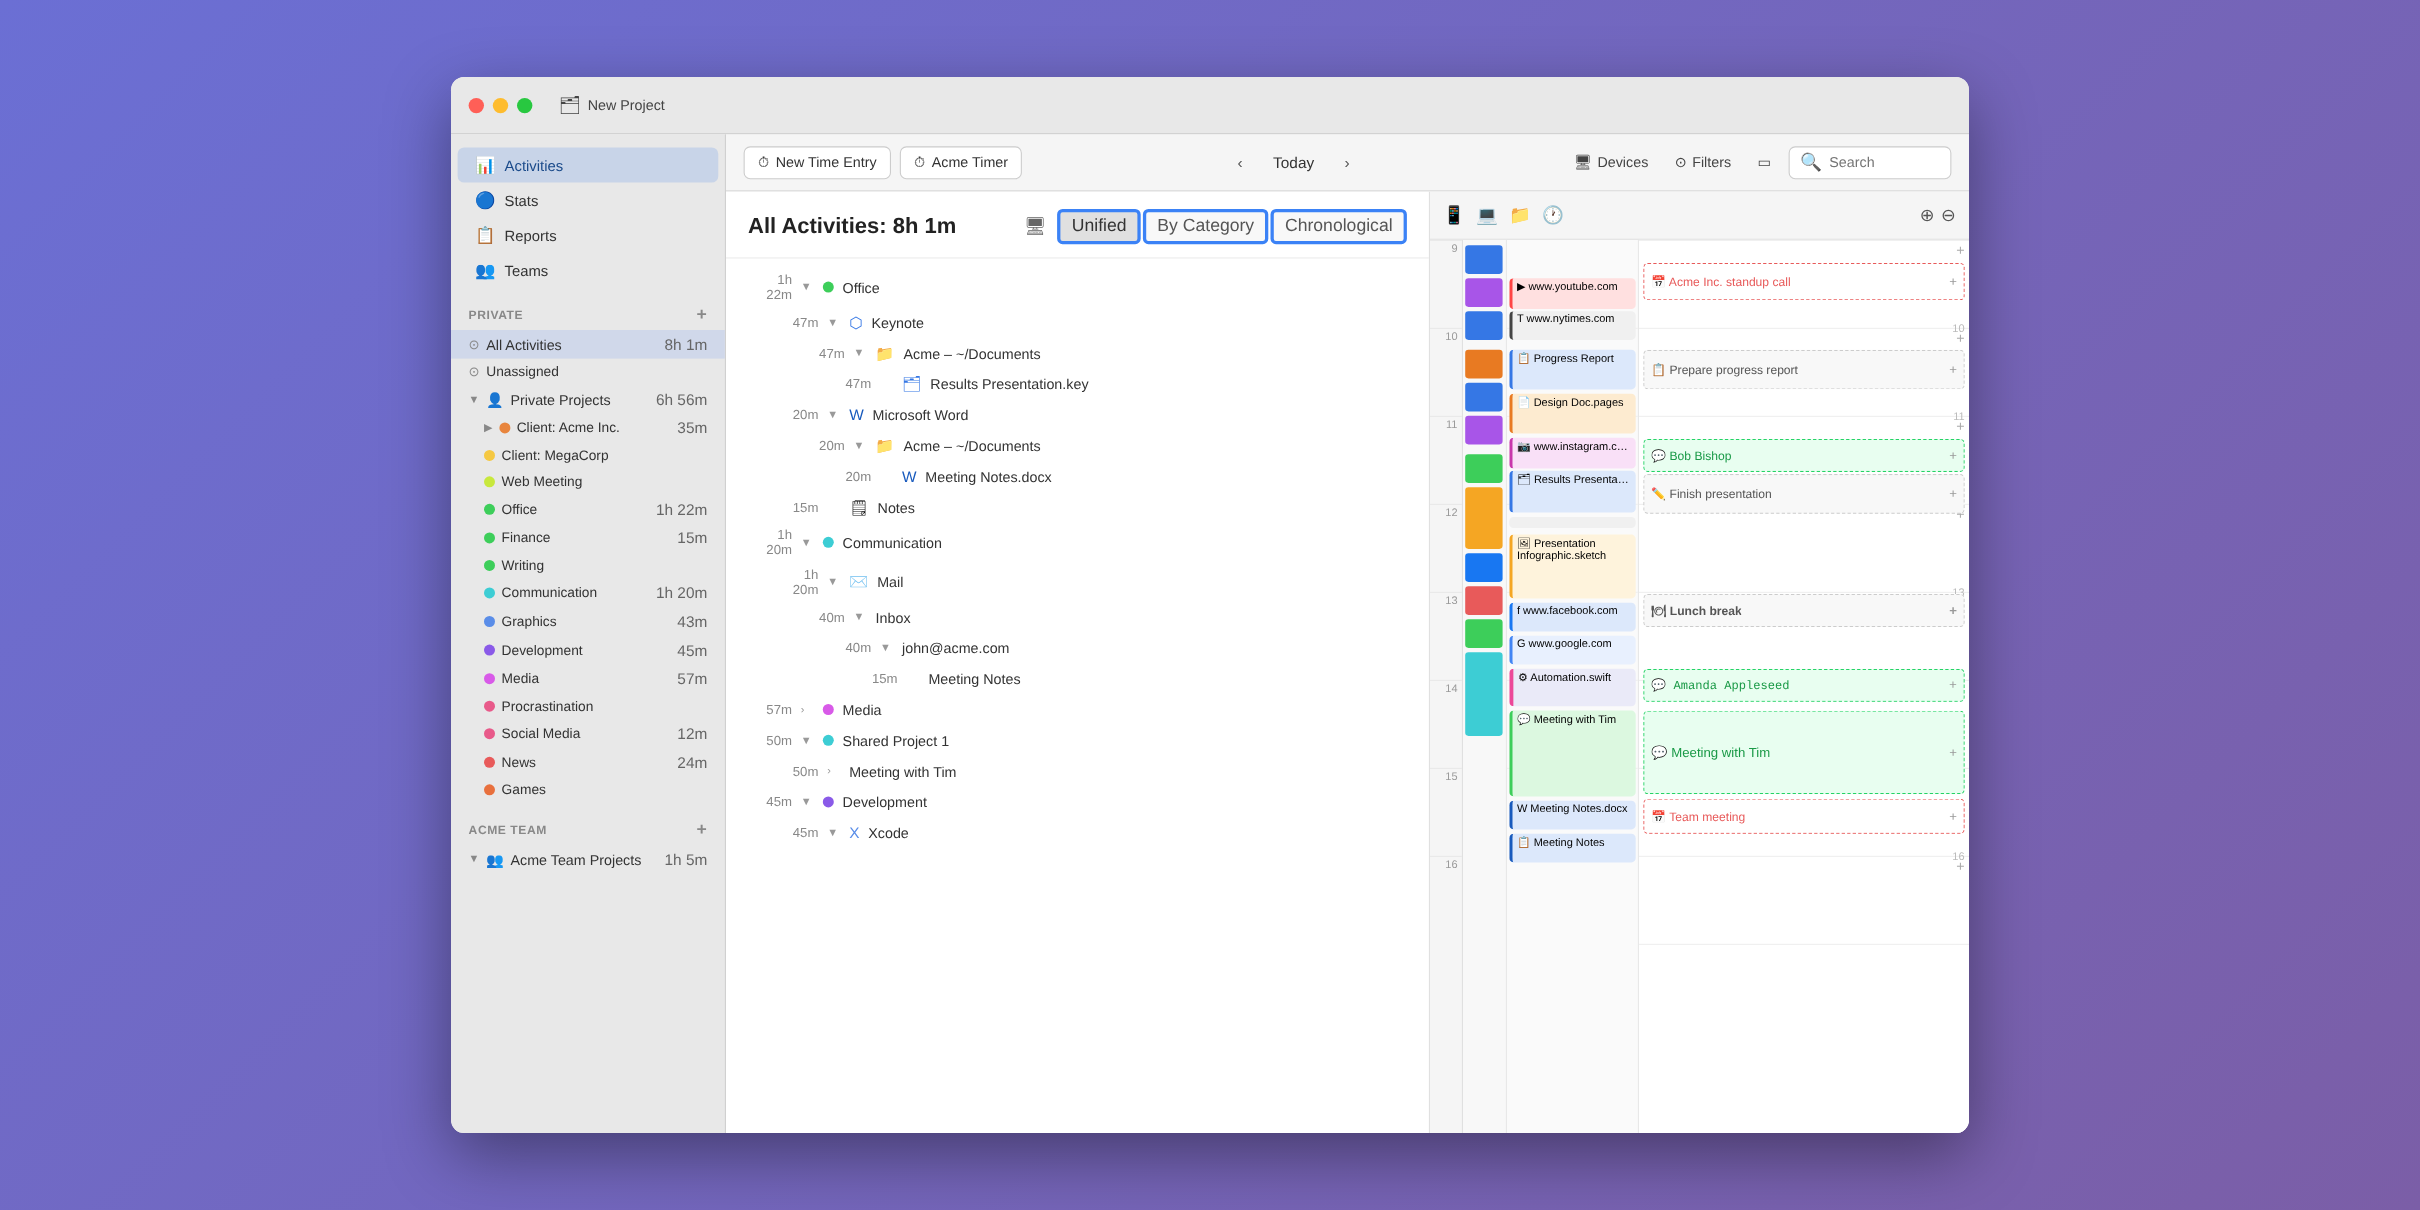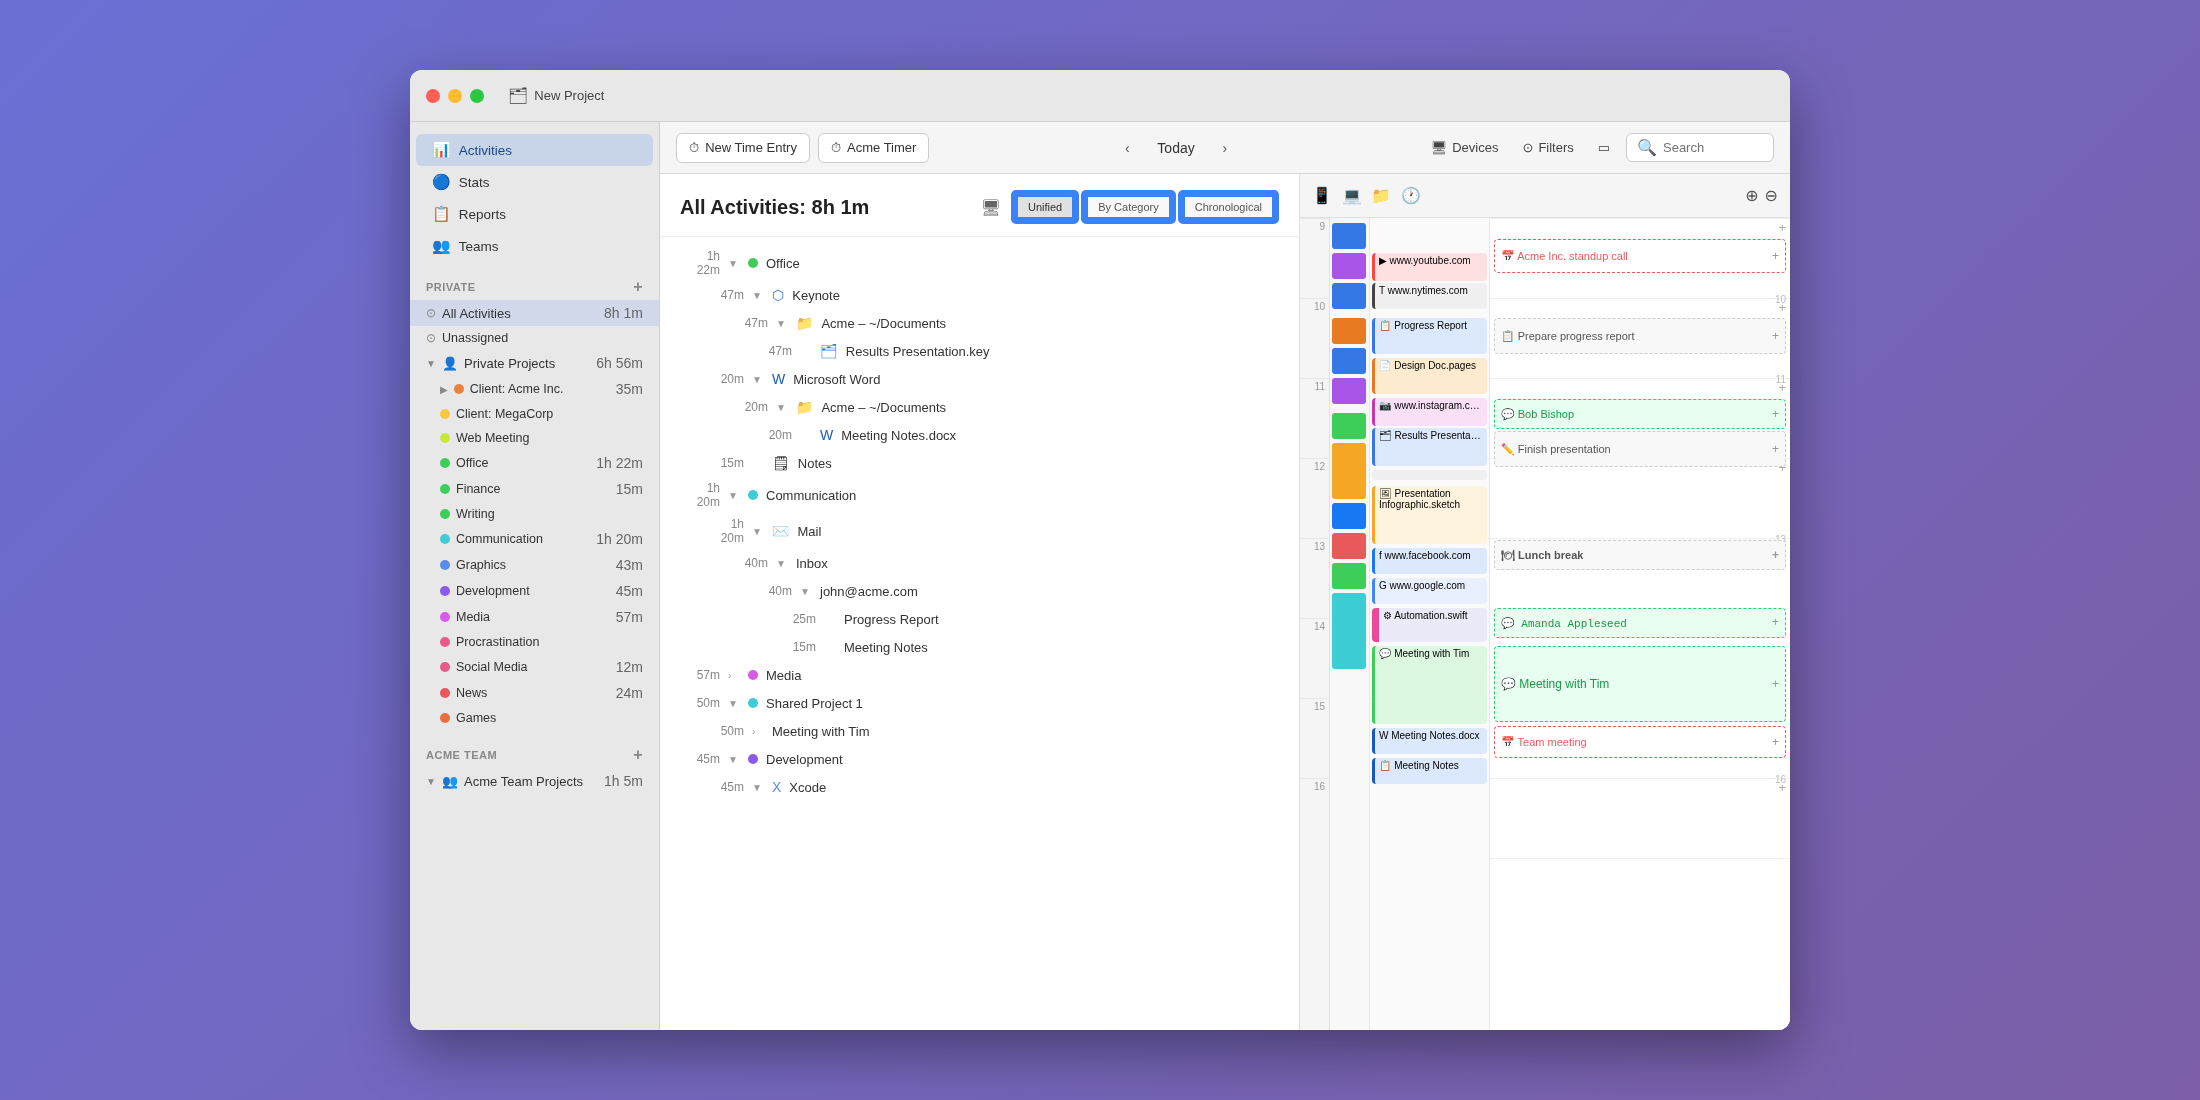--- a/index.html
+++ b/index.html
@@ -235,24 +235,24 @@
     }
     .view-modes {
       display: flex;
       gap: 2px;
       align-items: center;
     }
     .view-mode-icon { font-size: 16px; color: #666; cursor: pointer; margin-right: 8px; }
     .view-btn {
       padding: 4px 10px;
       border-radius: 5px;
-      font-size: 11px;
+      font-size: 16px;
       cursor: pointer;
       color: #555;
-      border: 7px solid #3b82f6;
+      border: 3px solid #3b82f6;
       background: #f8f8f8;
     }
     .view-btn.active { background: #e0e0e0; color: #333; font-weight: 500; }
     .activities-list {
       flex: 1;
       overflow-y: auto;
       padding: 8px 0;
     }
     .activity-row {
       display: flex;
@@ -627,25 +627,20 @@
               <span class="activity-time">40m</span>
               <span class="activity-chevron">▼</span>
               <span class="activity-name">Inbox</span>
             </div>
             <div class="activity-row" style="padding-left:92px;">
               <span class="activity-time">40m</span>
               <span class="activity-chevron">▼</span>
               <span class="activity-name">john@acme.com</span>
             </div>
             <div class="activity-row" style="padding-left:116px;">
-              <span class="activity-time">25m</span>
-              <span class="activity-chevron"></span>
-              <span class="activity-name">Progress Report</span>
-            </div>
-            <div class="activity-row" style="padding-left:116px;">
               <span class="activity-time">15m</span>
               <span class="activity-chevron"></span>
               <span class="activity-name">Meeting Notes</span>
             </div>
 
             <div class="activity-row">
               <span class="activity-time">57m</span>
               <span class="activity-chevron">›</span>
               <span class="category-dot" style="background:#d85ae8;"></span>
               <span class="activity-name">Media</span>
@@ -755,21 +750,21 @@
                 </div>
                 <div class="time-block" style="top:268px; height:58px; background:#fef3dc; border-left:3px solid #f5a623;">
                   <span class="time-block-label" style="white-space:normal; font-size:10px;">🖼 Presentation Infographic.sketch</span>
                 </div>
                 <div class="time-block" style="top:330px; height:26px; background:#dce8fb; border-left:3px solid #1877f2;">
                   <span class="time-block-label">f www.facebook.com</span>
                 </div>
                 <div class="time-block" style="top:360px; height:26px; background:#e8f0fe; border-left:3px solid #4285f4;">
                   <span class="time-block-label">G www.google.com</span>
                 </div>
-                <div class="time-block" style="top:390px; height:34px; background:#eaeaf8; border-left:7px solid #ec4899;">
+                <div class="time-block" style="top:390px; height:34px; background:#eaeaf8; border-left:4px solid #ec4899;">
                   <span class="time-block-label">⚙ Automation.swift</span>
                 </div>
                 <div class="time-block" style="top:428px; height:78px; background:#dcf8e0; border-left:3px solid #3dce5a;">
                   <span class="time-block-label">💬 Meeting with Tim</span>
                 </div>
                 <div class="time-block" style="top:510px; height:26px; background:#dce8fb; border-left:3px solid #185abd;">
                   <span class="time-block-label">W Meeting Notes.docx</span>
                 </div>
                 <div class="time-block" style="top:540px; height:26px; background:#dce8fb; border-left:3px solid #185abd;">
                   <span class="time-block-label">📋 Meeting Notes</span>

